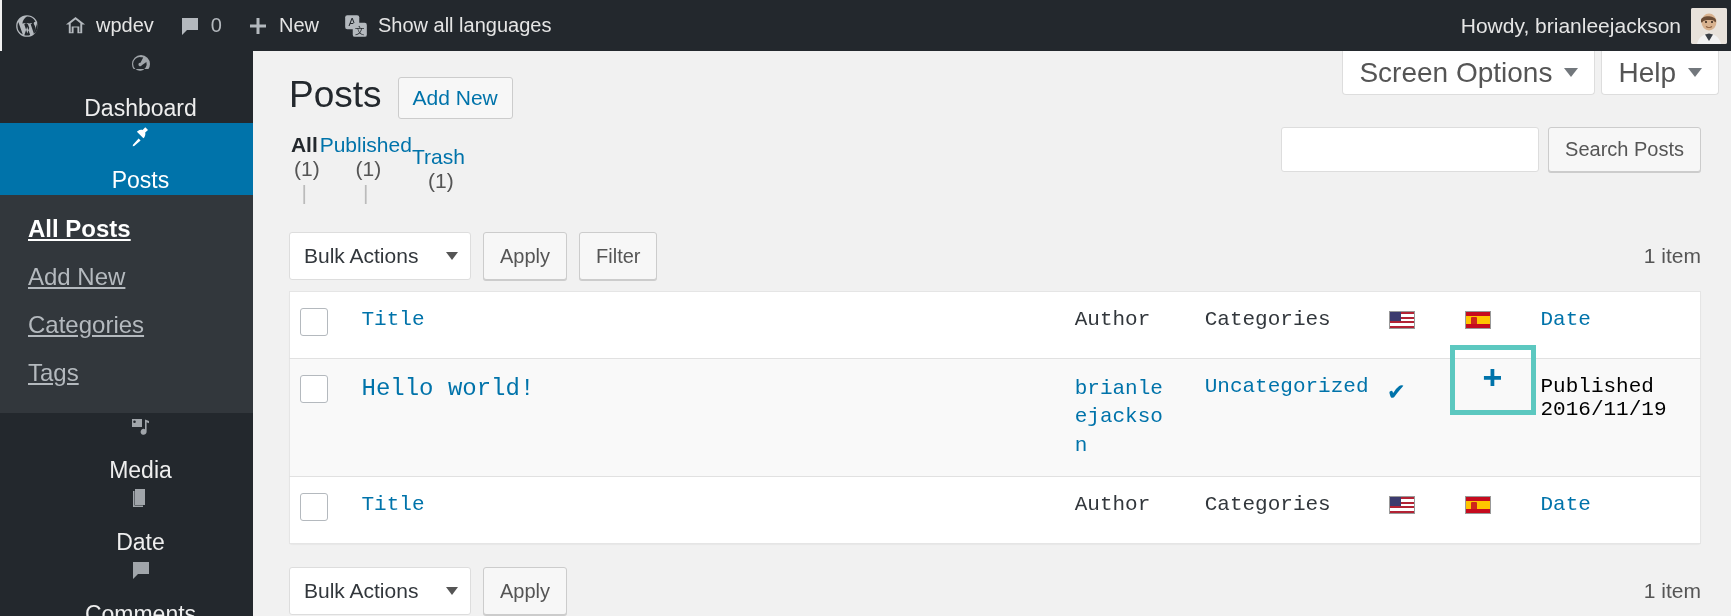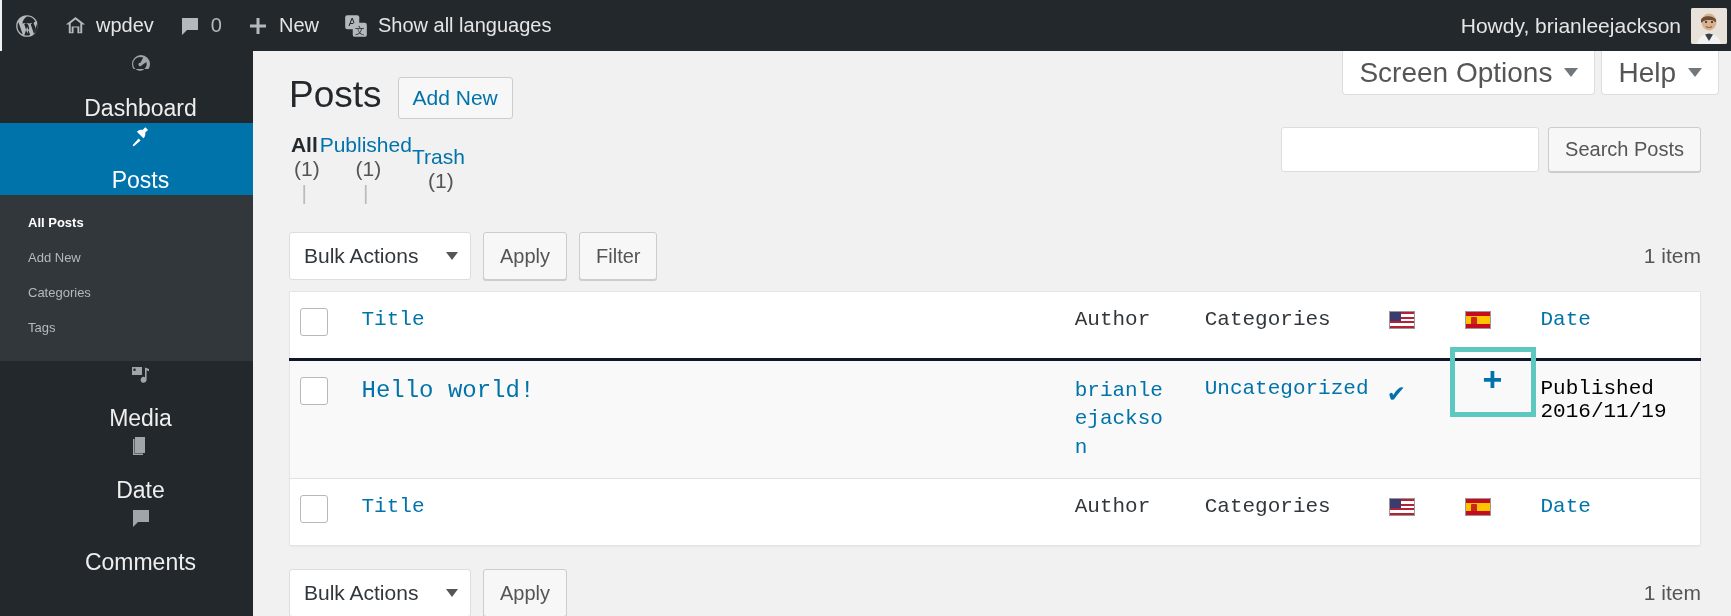--- a/index.html
+++ b/index.html
@@ -44,21 +44,21 @@
     height:72px; padding-left:28px;
     font-size:23px; color:#eee; cursor:pointer;flex-direction:column;
   }
   .menu-top.current{ background:#0073aa; color:#fff; position:relative; }
   .menu-top.current:after{
     content:""; position:absolute; right:-8px; top:50%; margin-top:-8px;
     border:8px solid transparent; border-right-color:#f1f1f1;
   }
   .submenu{ background:#32373c; padding:10px 0 16px 0; }
   .submenu .sub-item{
-    padding:10px 0 10px 28px; font-size:13px; color:#b4b9be; cursor:pointer;
+    padding:10px 0 10px 28px; font-size:24px; color:#b4b9be; cursor:pointer;text-decoration:underline;
   }
   .submenu .sub-item.current{ color:#fff; font-weight:bold; }
   .mi{ width:26px; flex:0 0 26px; display:flex; align-items:center; justify-content:center; }
 
   
   #wpbody{
     position:absolute; top:51px; left:253px; width:1478px; height:565px;
     background:#f1f1f1;
   }
 
@@ -147,21 +147,21 @@
   th.col-cats, td.col-cats{ width:180px; }
   th.col-flag, td.col-flag{ width:76px; text-align:center; padding-left:0; padding-right:0;}
   th.col-date, td.col-date{ width:170px; padding-left:22px; }
   a.row-title{ color:#0073aa; text-decoration:none; font-size:24px; cursor:pointer; }
   th a, td a{ color:#0073aa; text-decoration:none; cursor:pointer; }
   .cb{
     width:28px; height:28px; border:1px solid #b4b9be; border-radius:3px;
     background:#fff; display:inline-block; cursor:pointer;
   }
   tbody tr{ background:#f9f9f9; }
-  tbody td{ border-top:3px solid #0f172a; }
+  tbody td{ border-top:1px solid #0f172a; }
   td.col-author a{ display:inline-block; max-width:92px; word-break:break-all; line-height:1.35; }
   .check-mark{ color:#0073aa; font-size:26px; font-weight:bold; }
   .plus-mark{ color:#0073aa; font-size:34px; font-weight:bold; line-height:1; }
 
   
   .flag{ display:inline-block; width:26px; height:18px; border:1px solid #999; vertical-align:middle; position:relative; overflow:hidden; }
   .flag-us{ background:
       repeating-linear-gradient(to bottom,#b22234 0,#b22234 2.3px,#fff 2.3px,#fff 4.6px); }
   .flag-us:before{
     content:""; position:absolute; left:0; top:0; width:11px; height:9px; background:#3c3b6e;

